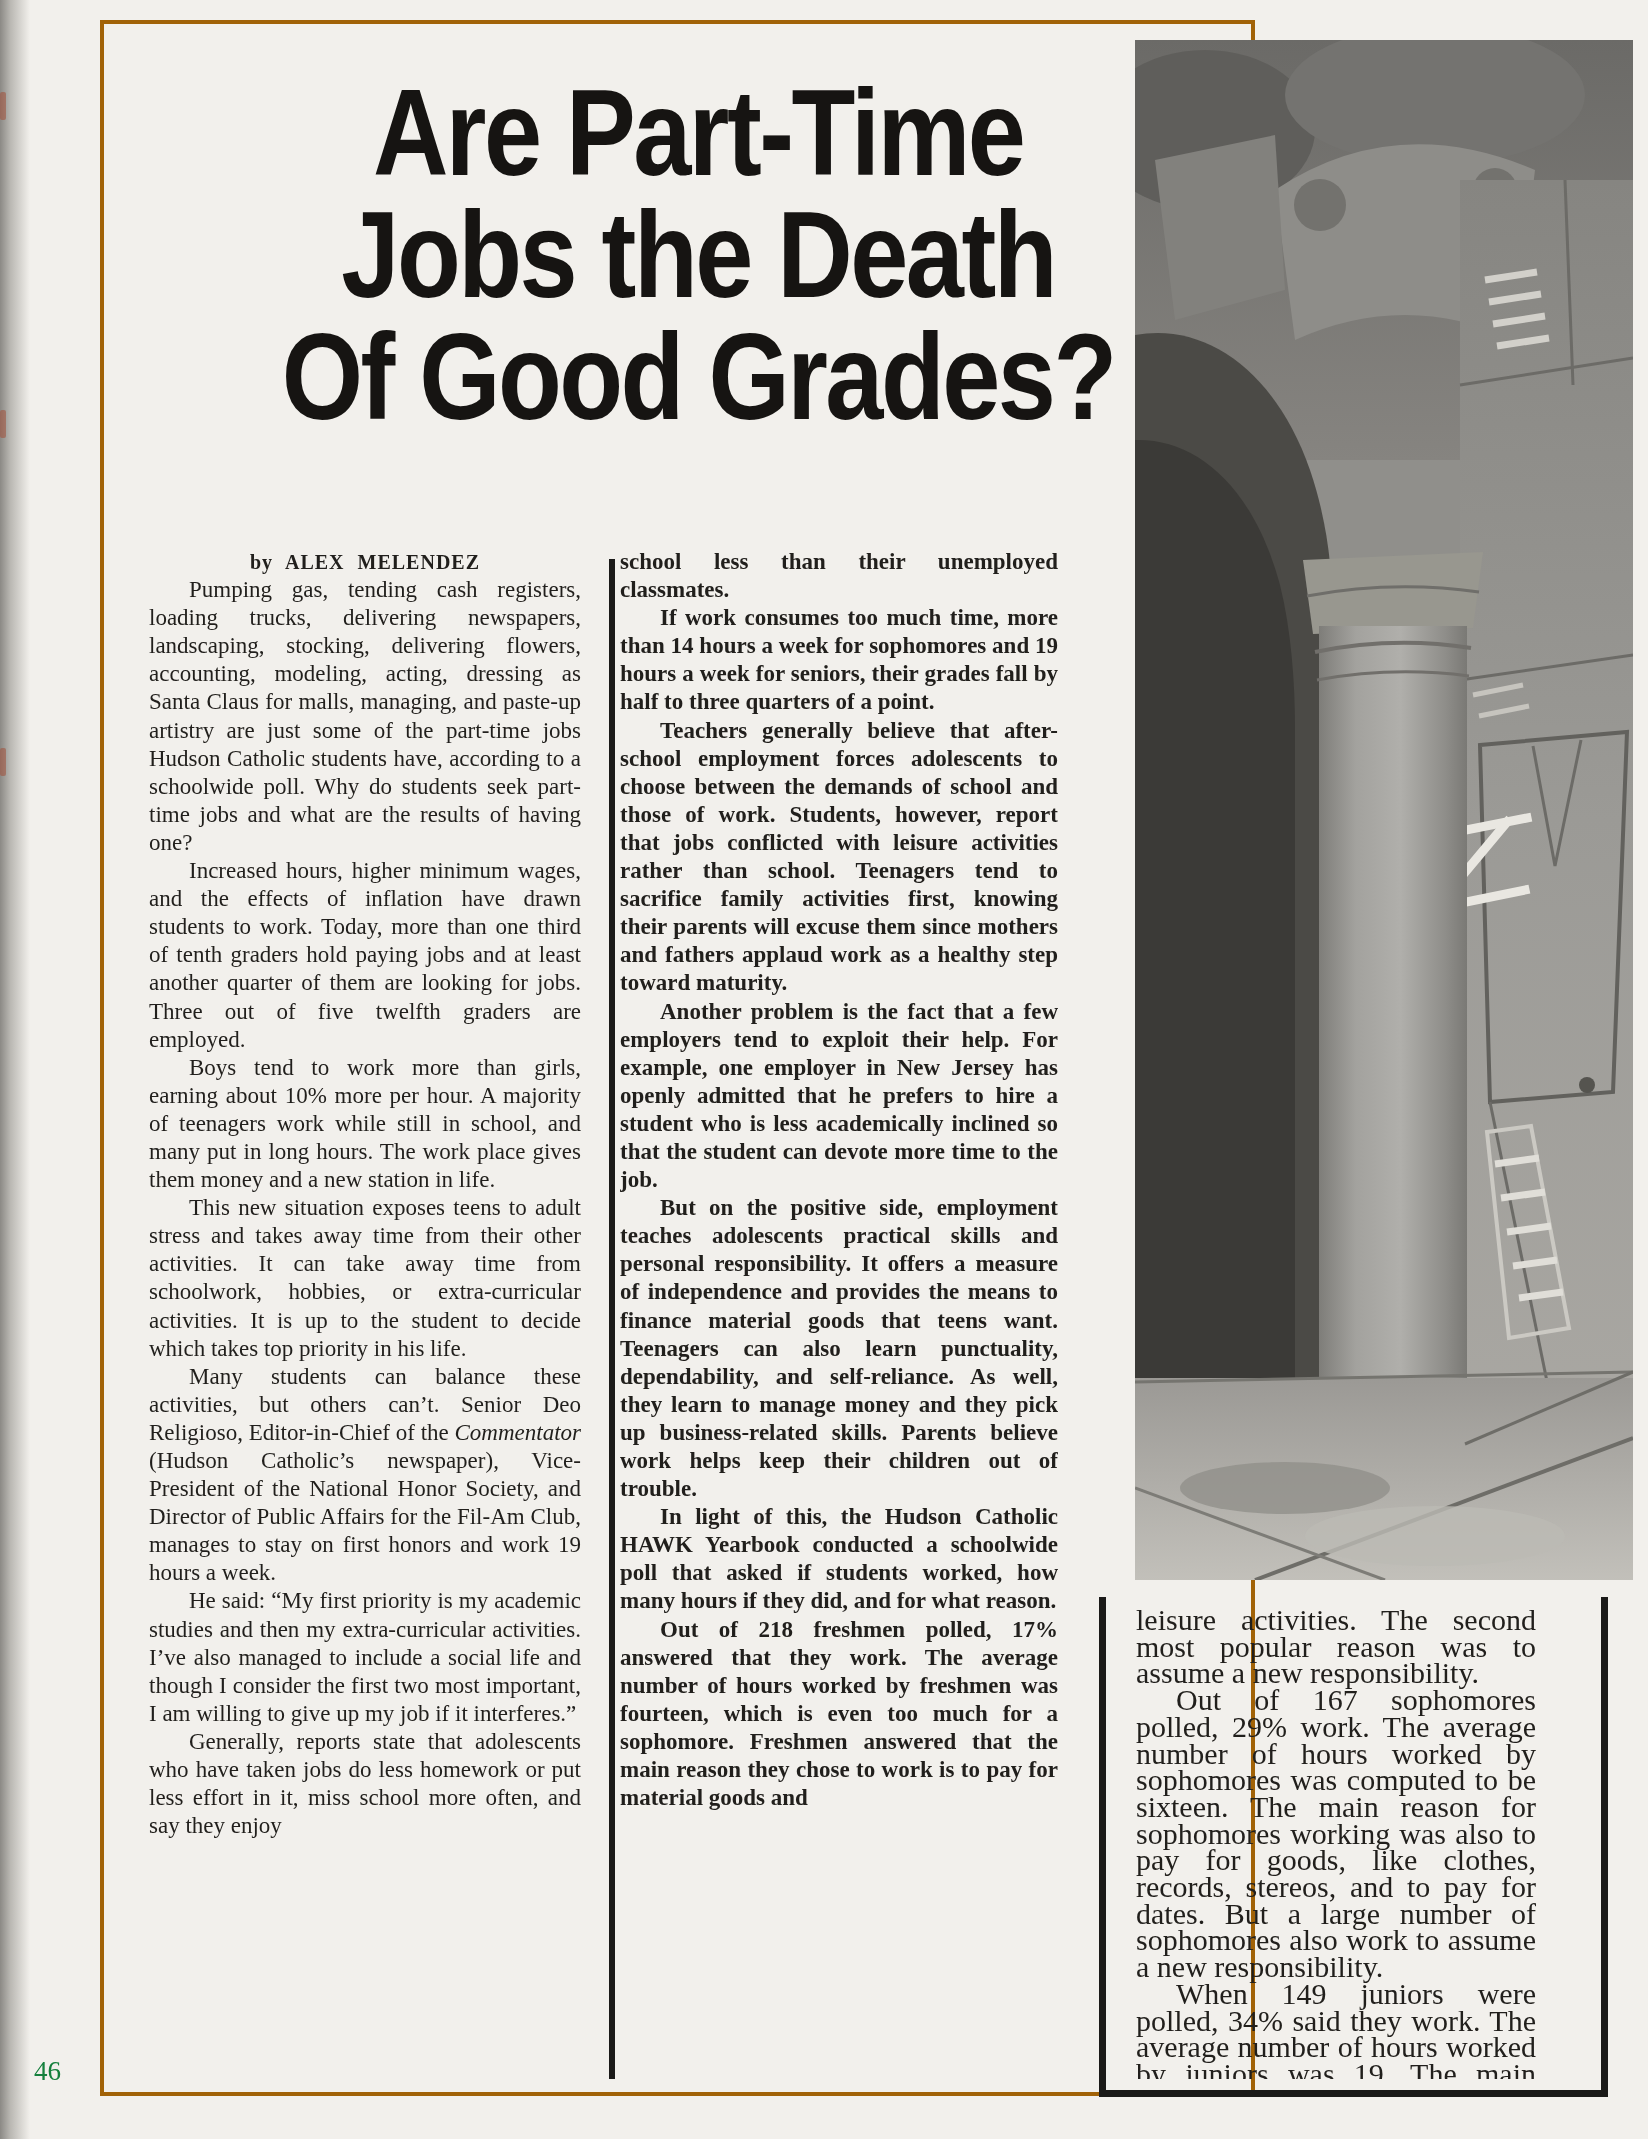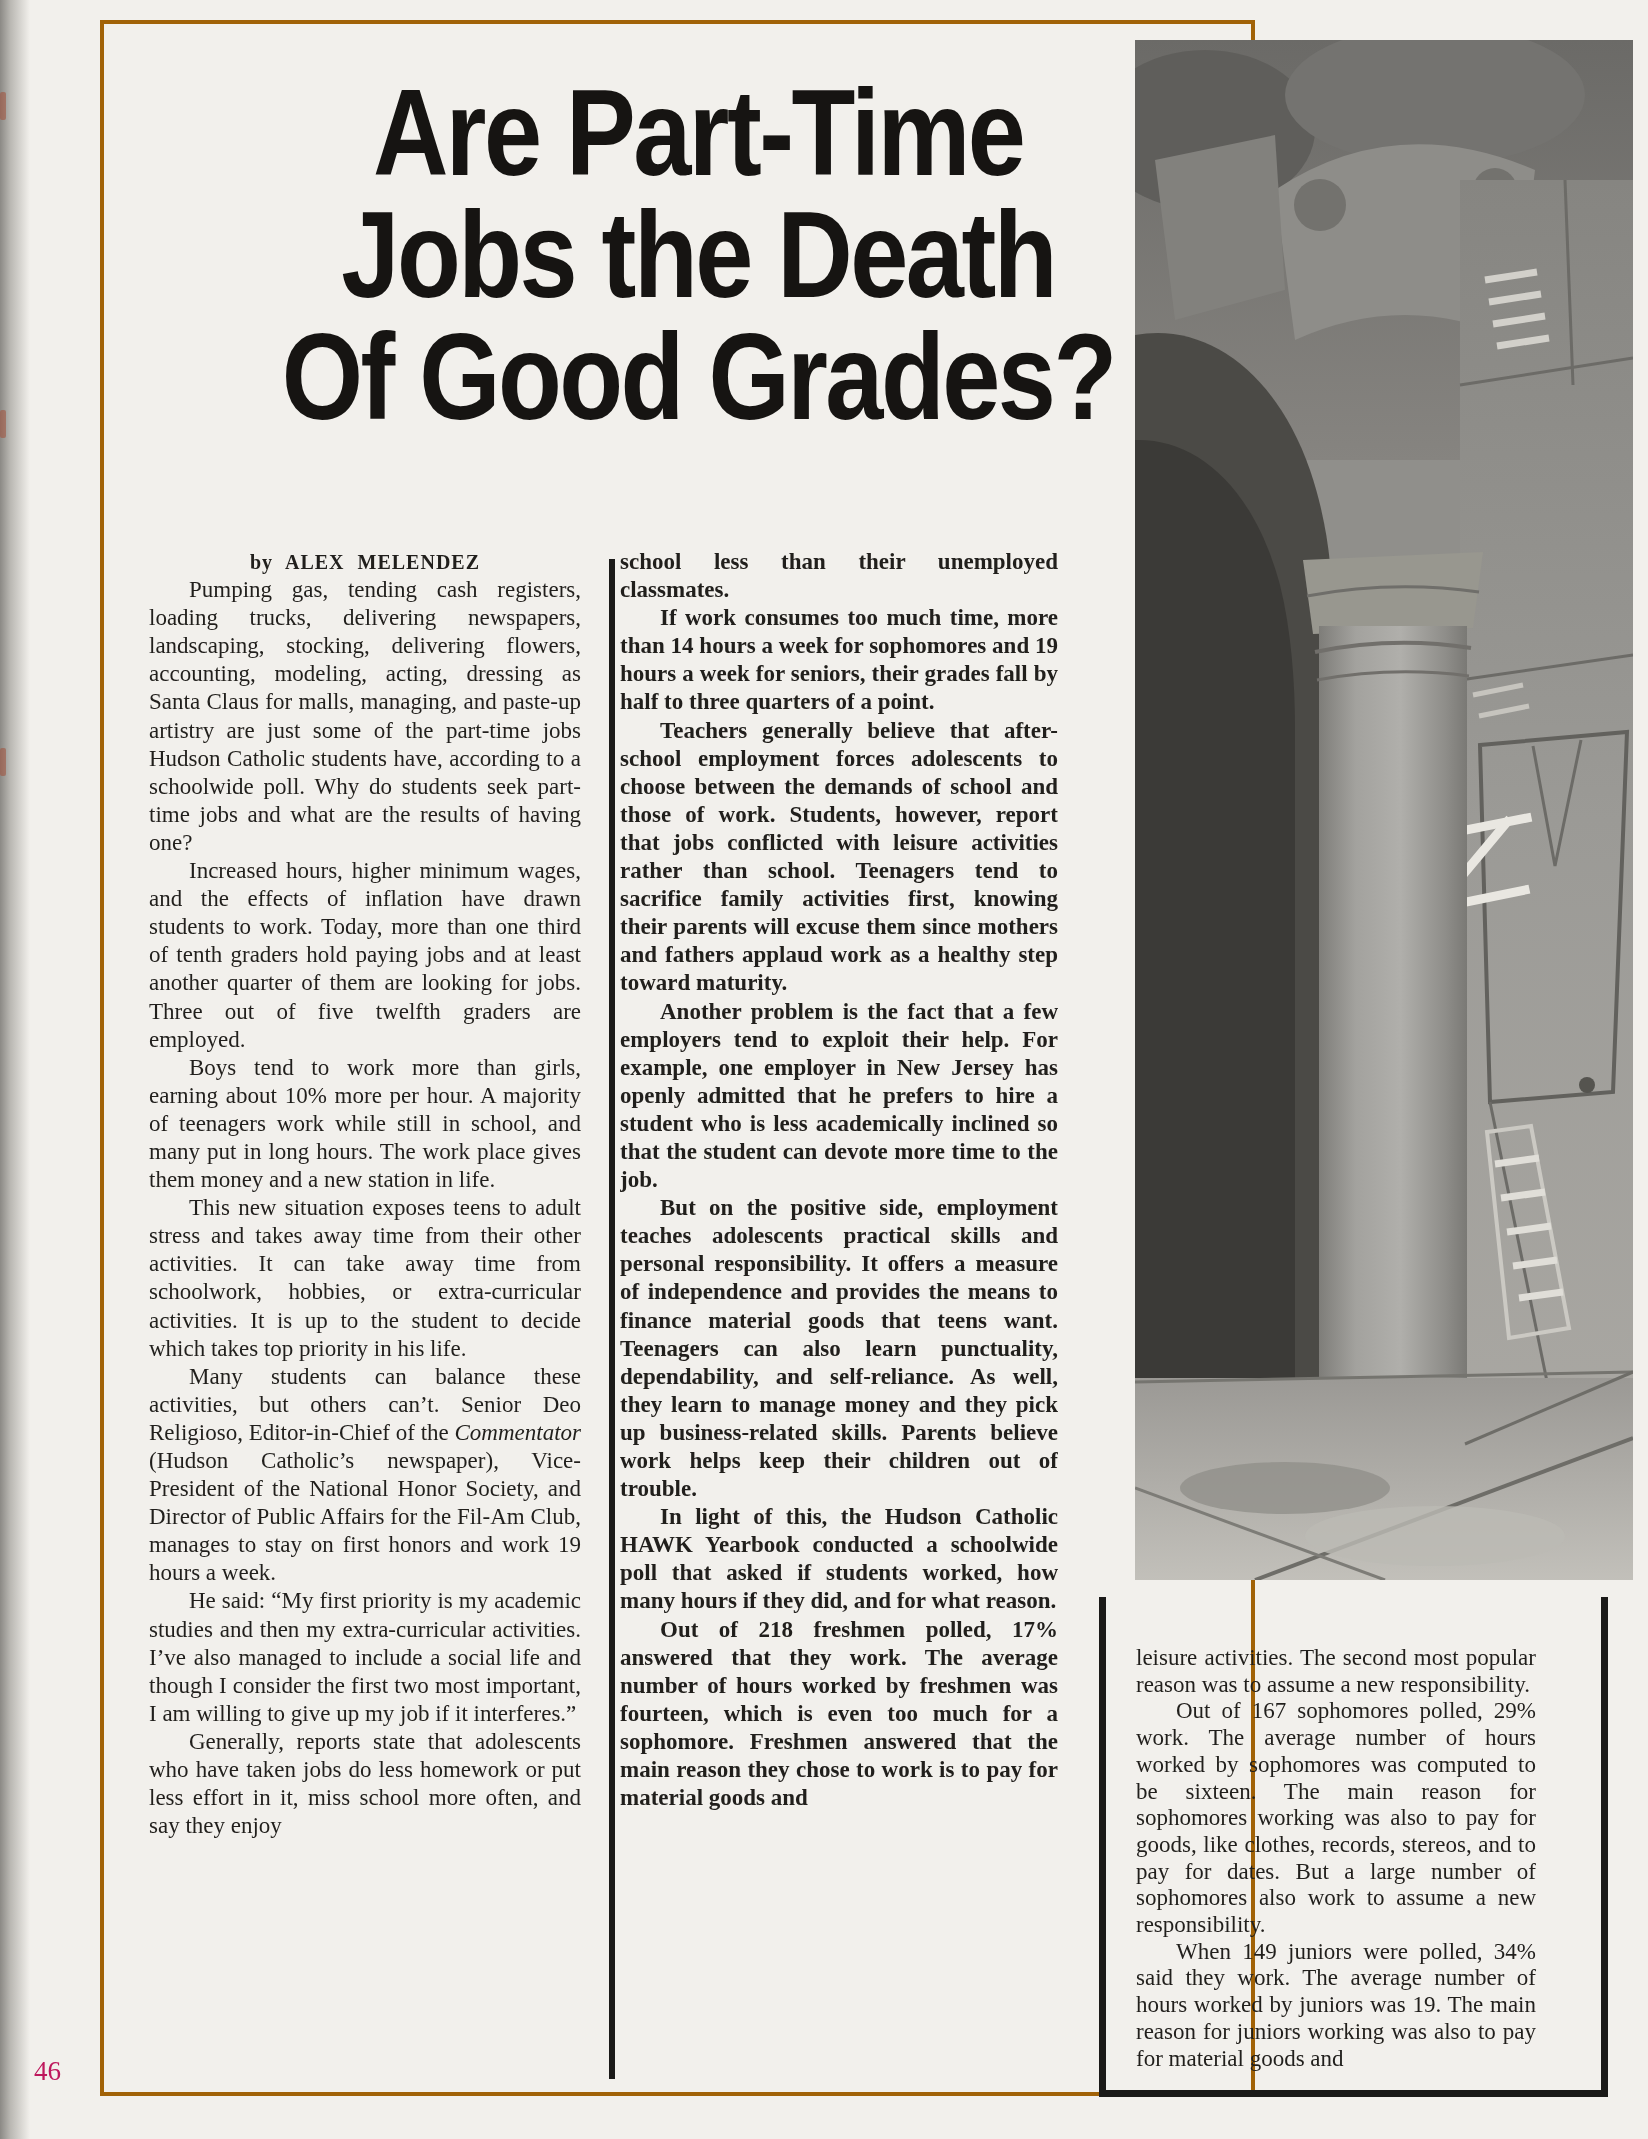--- a/index.html
+++ b/index.html
@@ -35,22 +35,22 @@
   .byline{
     text-align:center;font-weight:bold;letter-spacing:1px;word-spacing:7px;
     font-size:20px;margin:0 0 5px 0;
   }
   .divider{position:absolute;left:505px;top:535px;width:6px;height:1520px;background:#1b1a18;}
   .photo{position:absolute;left:1135px;top:40px;width:498px;height:1540px;margin:0;}
   .box-b{
     position:absolute;left:1099px;top:1597px;width:509px;height:500px;
     border:7px solid #1b1a18;border-top:none;box-sizing:border-box;
   }
-  .col3{left:30px;top:10px;width:400px;height:472px;overflow:hidden;font-size:23px;line-height:26.7px;margin-top:38px;}
-  .page-number{position:absolute;left:34px;top:2056px;font-size:27px;color:#be185d;}
+  .col3{left:30px;top:10px;width:400px;height:472px;overflow:hidden;font-size:30px;line-height:26.7px;}
+  .page-number{position:absolute;left:34px;top:2056px;font-size:27px;color:#15803d;}
   em{font-style:italic;}
 </style>
 </head>
 <body>
 
 <div class="page">
 
   <div class="scan-edge"></div>
   <div class="edge-mark m1"></div>
   <div class="edge-mark m2"></div>

